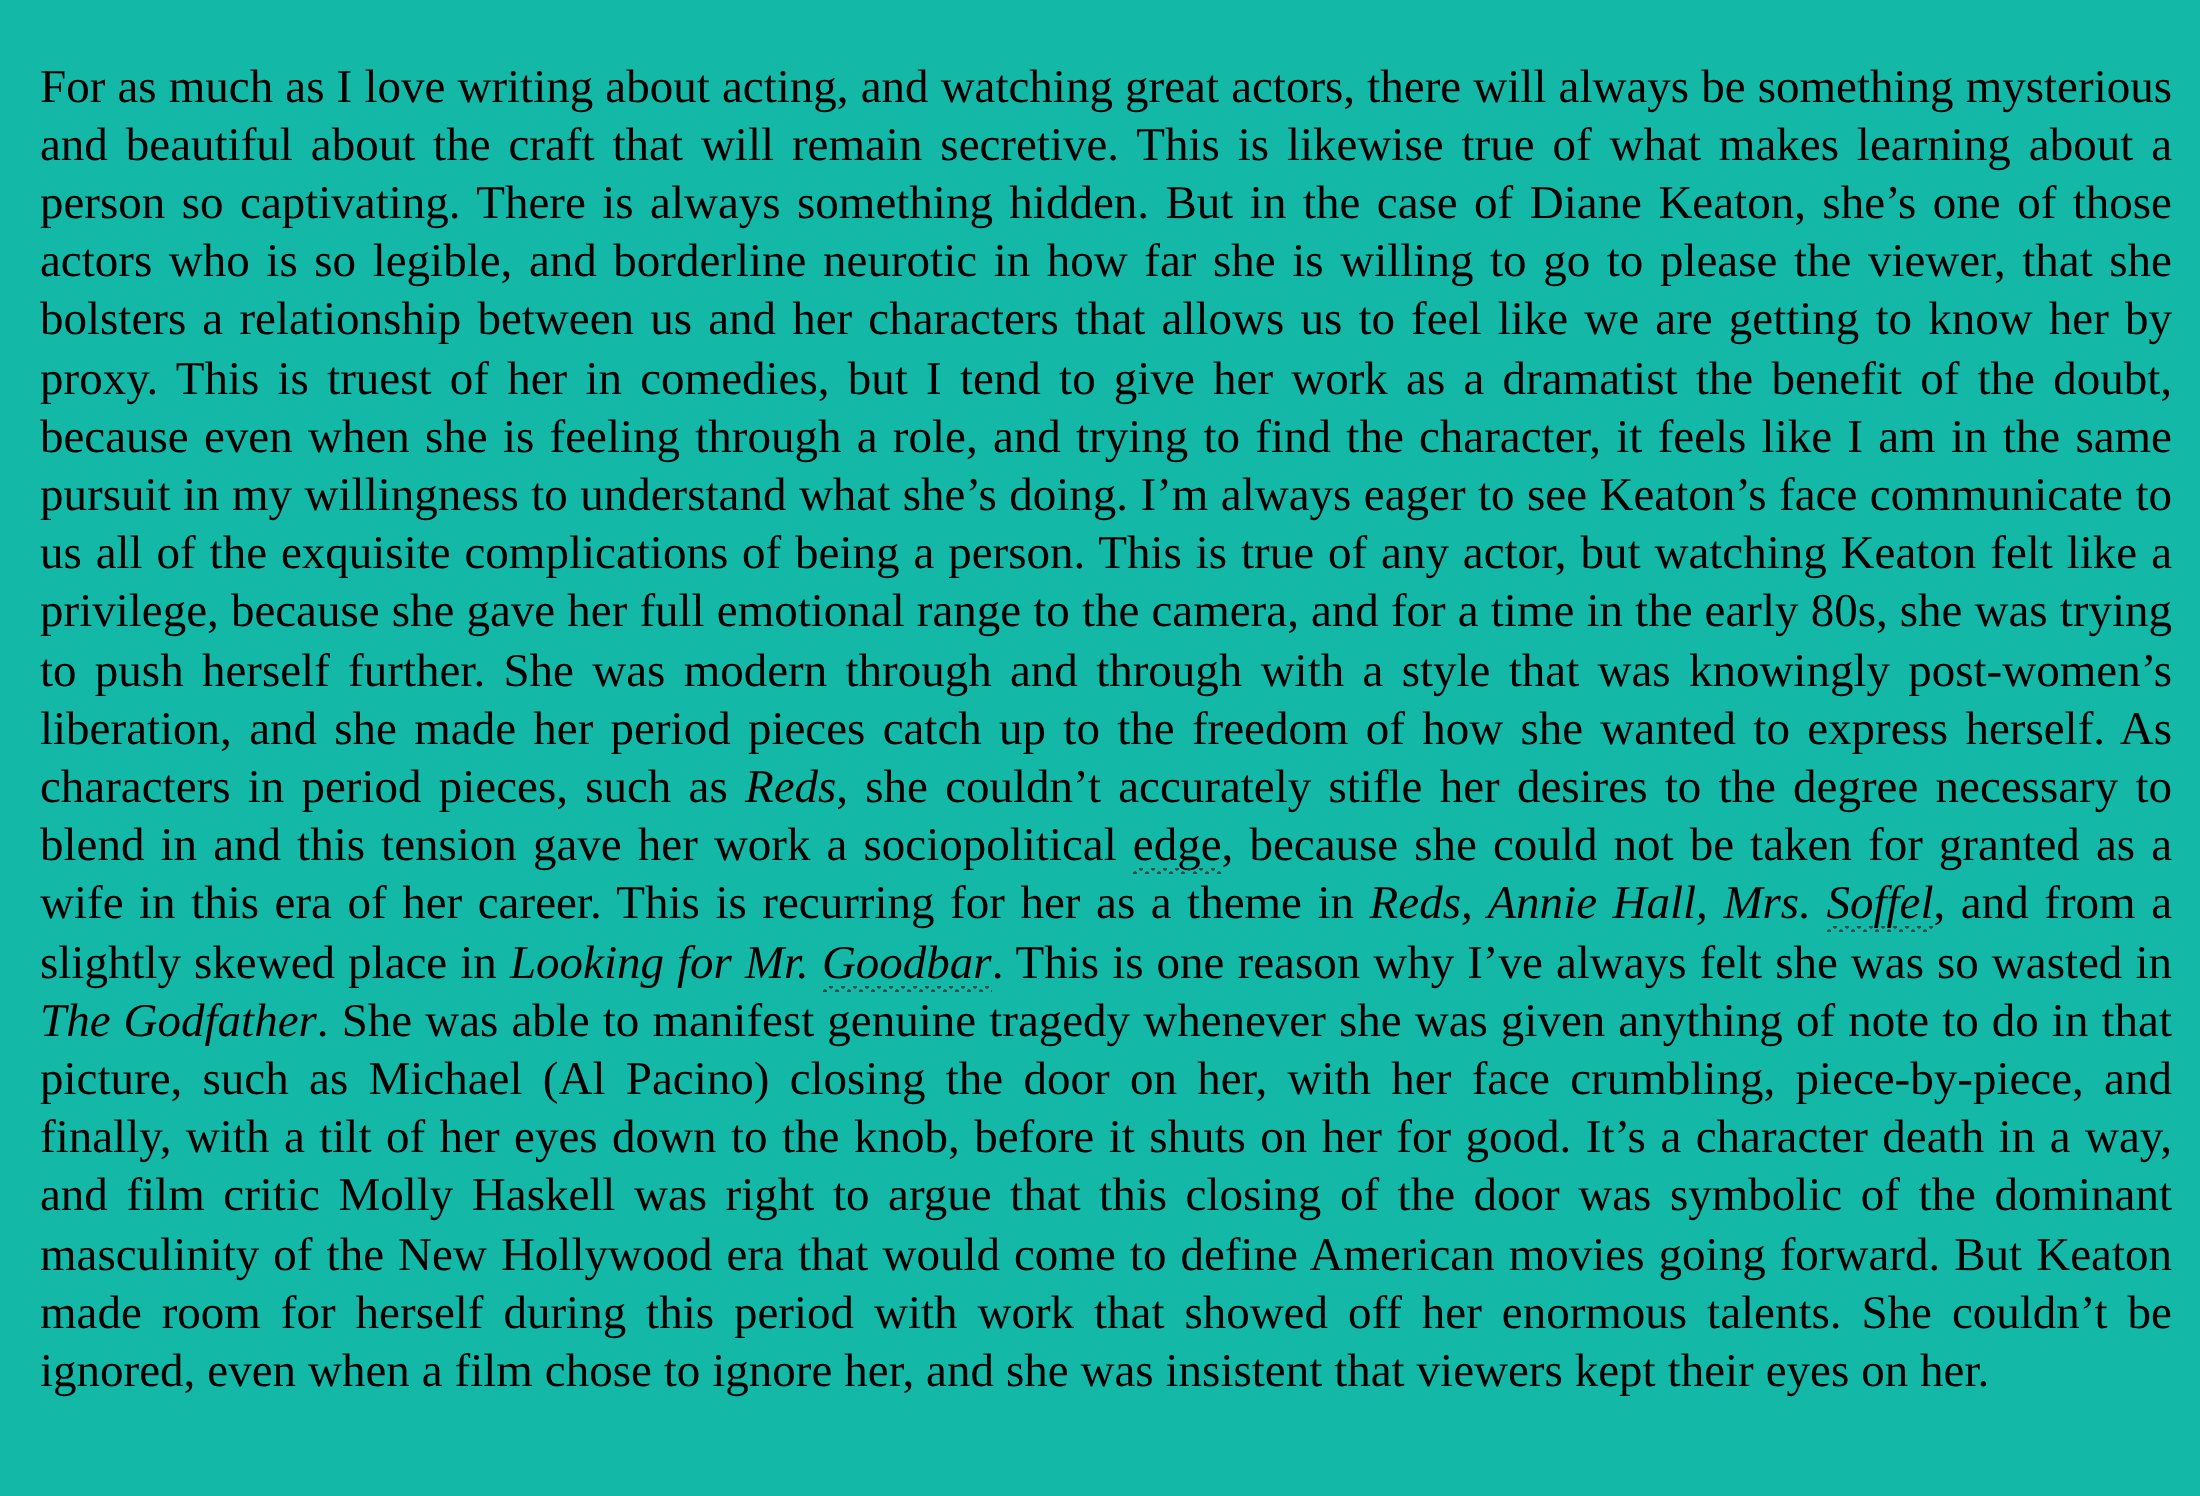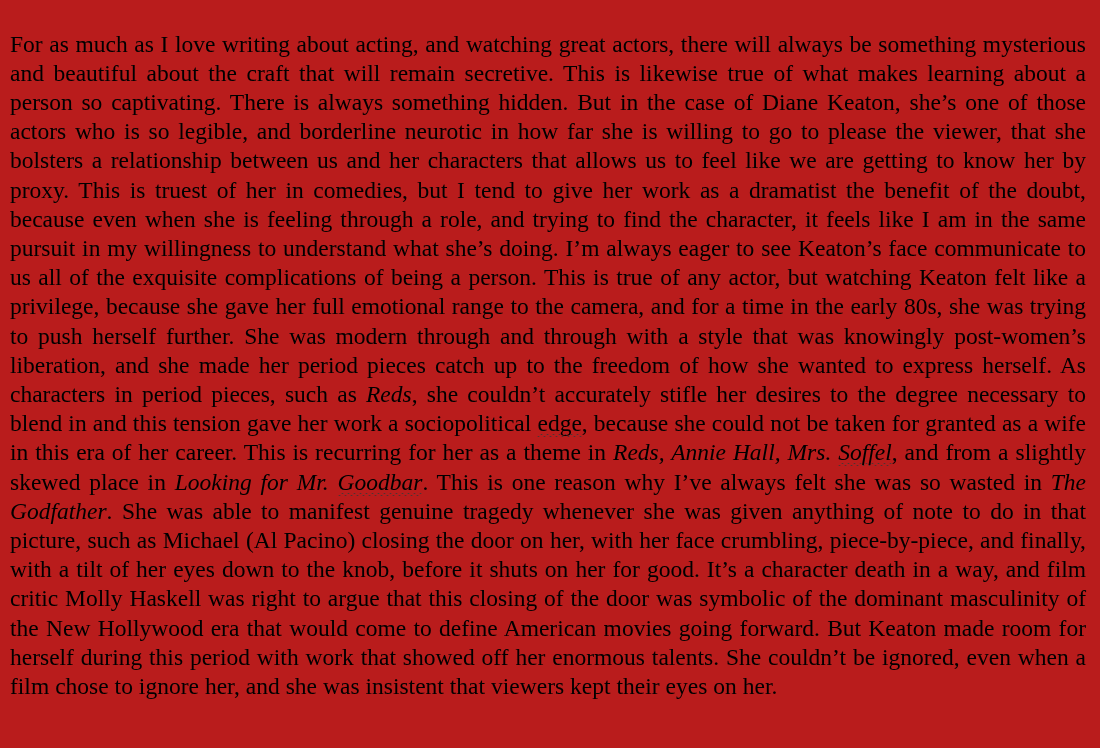--- a/index.html
+++ b/index.html
@@ -11,22 +11,22 @@
     width: 1100px;
     height: 748px;
     overflow: hidden;
     font-family: "Liberation Serif", "DejaVu Serif", serif;
     color: #000000;
   }
   .page {
     box-sizing: border-box;
     width: 1100px;
     height: 748px;
-    padding: 6px 14px 0 10px;
-    background: #b91c1c;
+    padding: 6px 14px 0 20px;
+    background: #14b8a6;
   }
   .body-text {
     font-size: 23.5px;
     line-height: 29.2px;
     text-align: justify;
     text-justify: inter-word;
     hyphens: none;
     word-spacing: 0.1px;
   }
   .body-text em {

